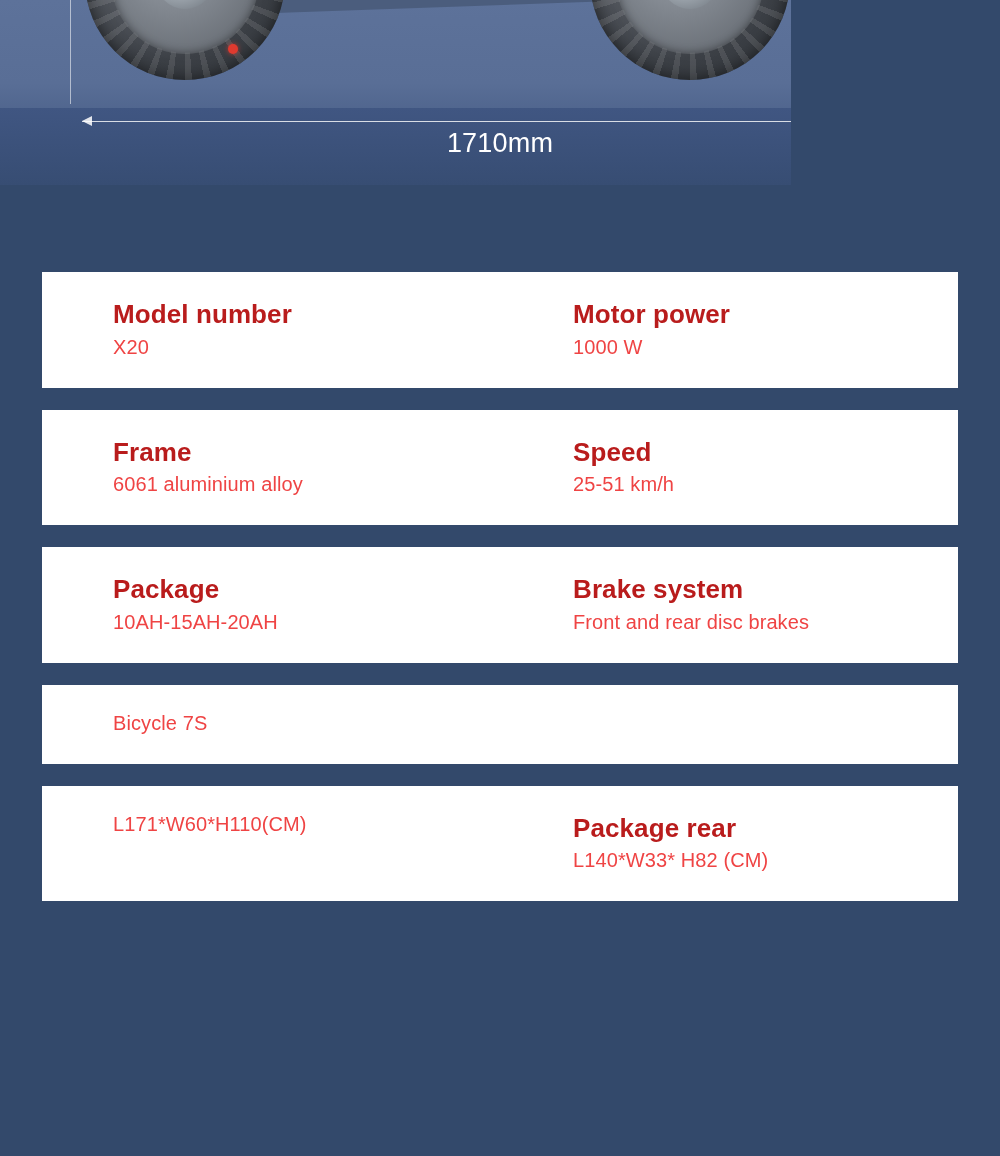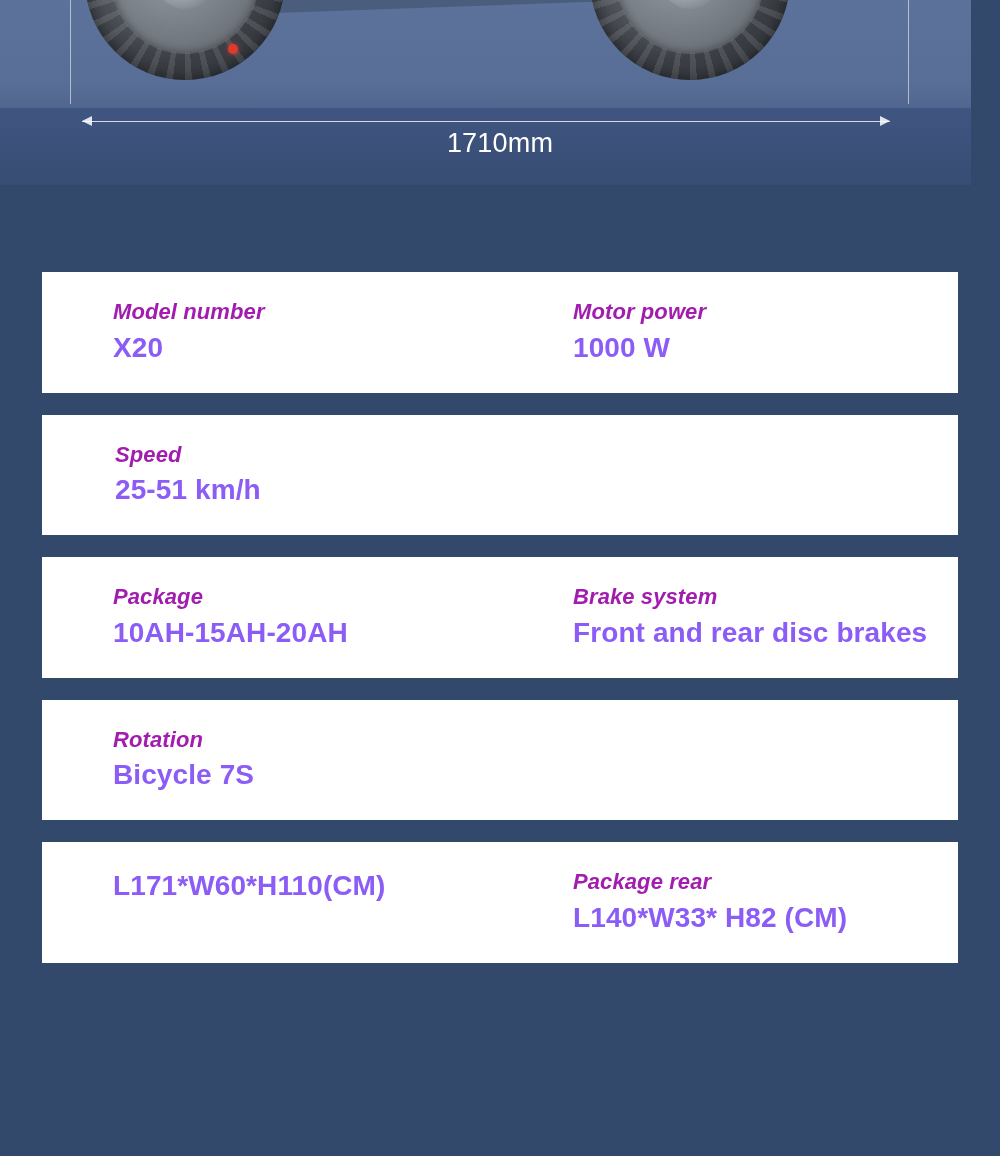--- a/index.html
+++ b/index.html
@@ -11,21 +11,21 @@
     height: 1156px;
     background: #33496b;
     font-family: "Liberation Sans", sans-serif;
     overflow: hidden;
     position: relative;
   }
 
   
   .hero {
     position: relative;
-    width: 971px;
+    width: 791px;
     height: 185px;
     background: linear-gradient(180deg, #5d729a 0%, #596e96 45%, #4a6089 70%, #3c527c 100%);
     overflow: hidden;
   }
   .hero-floor {
     position: absolute;
     left: 0;
     top: 108px;
     width: 1000px;
     height: 77px;
@@ -153,32 +153,31 @@
   }
   .spec-cell {
     box-sizing: border-box;
     flex: 0 0 50%;
     padding-left: 71px;
   }
   .spec-cell.right {
     padding-left: 73px;
   }
   .spec-label {
-    font-size: 22px;
+    font-size: 26px;
     font-weight: bold;
-    color: #a21caf;
+    color: #b91c1c;
     line-height: 1.25;
     margin-bottom: 4px;
     letter-spacing: .1px;
-    font-style: italic;
   }
   .spec-value {
-    font-size: 28px;
-    font-weight: bold;
-    color: #8b5cf6;
+    font-size: 20px;
+    font-weight: normal;
+    color: #ef4444;
     line-height: 1.25;
     letter-spacing: .1px;
   }
 </style>
 </head>
 <body>
 
 <div class="hero">
   <div class="hero-floor"></div>
 
@@ -214,40 +213,43 @@
       <div class="spec-label">Model number</div>
       <div class="spec-value">X20</div>
     </div>
     <div class="spec-cell right">
       <div class="spec-label">Motor power</div>
       <div class="spec-value">1000 W</div>
     </div>
   </div>
 
   <div class="spec-card">
+    <div class="spec-cell">
+      <div class="spec-label">Frame</div>
+      <div class="spec-value">6061 aluminium alloy</div>
+    </div>
     <div class="spec-cell right">
       <div class="spec-label">Speed</div>
       <div class="spec-value">25-51 km/h</div>
     </div>
   </div>
 
   <div class="spec-card">
     <div class="spec-cell">
       <div class="spec-label">Package</div>
       <div class="spec-value">10AH-15AH-20AH</div>
     </div>
     <div class="spec-cell right">
       <div class="spec-label">Brake system</div>
       <div class="spec-value">Front and rear disc brakes</div>
     </div>
   </div>
 
   <div class="spec-card">
     <div class="spec-cell">
-      <div class="spec-label">Rotation</div>
       <div class="spec-value">Bicycle 7S</div>
     </div>
   </div>
 
   <div class="spec-card">
     <div class="spec-cell">
       <div class="spec-value">L171*W60*H110(CM)</div>
     </div>
     <div class="spec-cell right">
       <div class="spec-label">Package rear</div>

